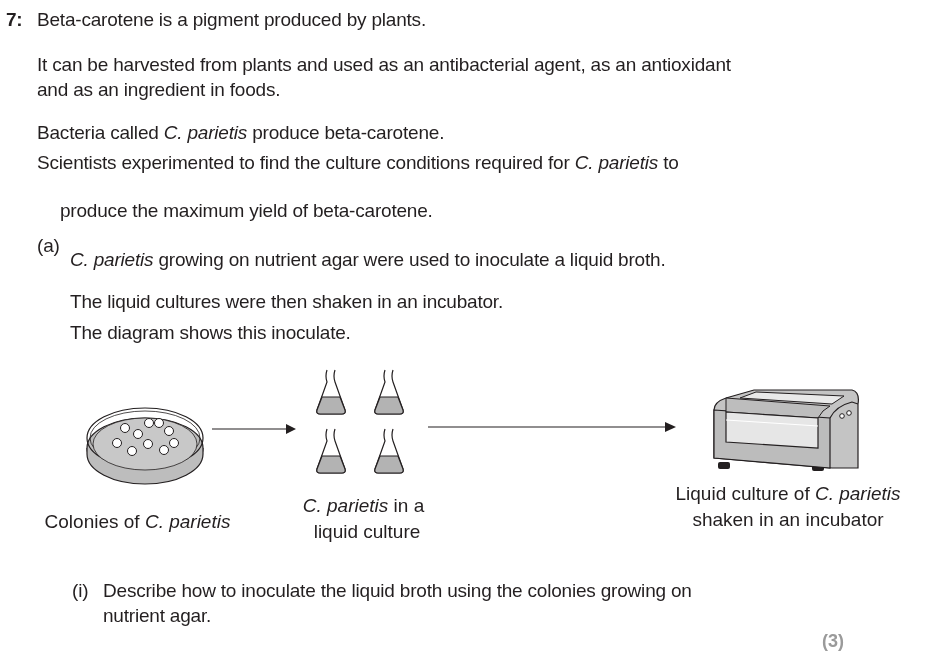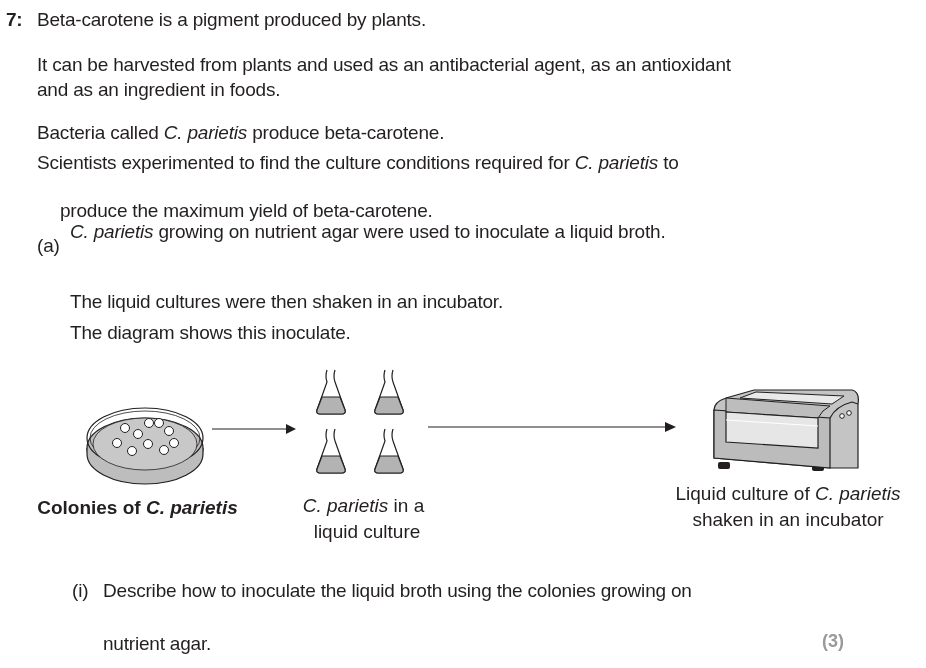--- a/index.html
+++ b/index.html
@@ -28,21 +28,21 @@
 </div>
 
 <div class="t" style="left:37px;top:151px;text-align:right;">
   <span>Scientists experimented to find the culture conditions required for</span>
   <i>C. parietis</i>
   <span>to</span>
 </div>
 <div class="t" style="left:37px;top:199px;margin-left:23px;">produce the maximum yield of beta-carotene.</div>
 
 <div class="t" style="left:37px;top:234px;">(a)</div>
-<div class="t" style="left:70px;top:220px;text-align:right;">
+<div class="t" style="left:70px;top:248px;text-align:right;">
   <i>C. parietis</i>
   <span>growing on nutrient agar were used to inoculate a liquid broth.</span>
 </div>
 <div class="t" style="left:70px;top:290px;">The liquid cultures were then shaken in an incubator.</div>
 <div class="t" style="left:70px;top:321px;">The diagram shows this inoculate.</div>
 
 <div>
 
   <svg width="130" height="90" style="left:82px;top:398px;" viewBox="0 0 130 90">
     <ellipse cx="63" cy="50" rx="58" ry="30" fill="#bdbdbd" stroke="#231f20" stroke-width="1.2"></ellipse>
@@ -98,29 +98,29 @@
     <path d="M2 28 L118 36 L118 86 L2 76 Z" fill="#bcbcbc" stroke="#231f20" stroke-width="1.2"></path>
     <path d="M118 36 Q124 24 140 20 L146 22" fill="none" stroke="#231f20" stroke-width="1.2"></path>
     <path d="M14 16 L118 24 Q110 28 106 36 L14 30 Z" fill="#bdbdbd" stroke="#231f20" stroke-width="1"></path>
     <path d="M14 30 L106 36 L106 66 L14 60 Z" fill="#e6e6e6" stroke="#231f20" stroke-width="1.2"></path>
     <path d="M28 16 L120 22 L132 14 L44 10 Z" fill="#e9e9e9" stroke="#231f20" stroke-width="1"></path>
     <line x1="14" y1="38" x2="106" y2="44" stroke="#ffffff" stroke-width="1"></line>
     <circle cx="130" cy="34" r="2.3" fill="#fff" stroke="#231f20" stroke-width="1"></circle>
     <circle cx="137" cy="31" r="2.3" fill="#fff" stroke="#231f20" stroke-width="1"></circle>
   </svg>
 
-  <div class="lbl" style="left:15px;top:495px;width:245px;font-weight:bold;">
+  <div class="lbl" style="left:15px;top:509px;width:245px;">
     <div><span>Colonies of</span> <i>C. parietis</i></div>
   </div>
   <div class="lbl" style="left:296px;top:493px;width:135px;">
     <div><i>C. parietis</i> <span>in a</span></div>
     <div style="text-align:center;padding-left:7px;">liquid culture</div>
   </div>
   <div class="lbl" style="left:660px;top:481px;width:256px;text-align:center;">
     <div><span>Liquid culture of</span> <i>C. parietis</i></div>
     <div>shaken in an incubator</div>
   </div>
 </div>
 
 <div class="t" style="left:72px;top:579px;">(i)</div>
 <div class="t" style="left:103px;top:579px;">Describe how to inoculate the liquid broth using the colonies growing on</div>
-<div class="t" style="left:103px;top:604px;margin-top:28px;">nutrient agar.</div>
+<div class="t" style="left:103px;top:604px;">nutrient agar.</div>
 <div class="marks" style="left:822px;top:631px;">(3)</div>
 
 </body></html>

